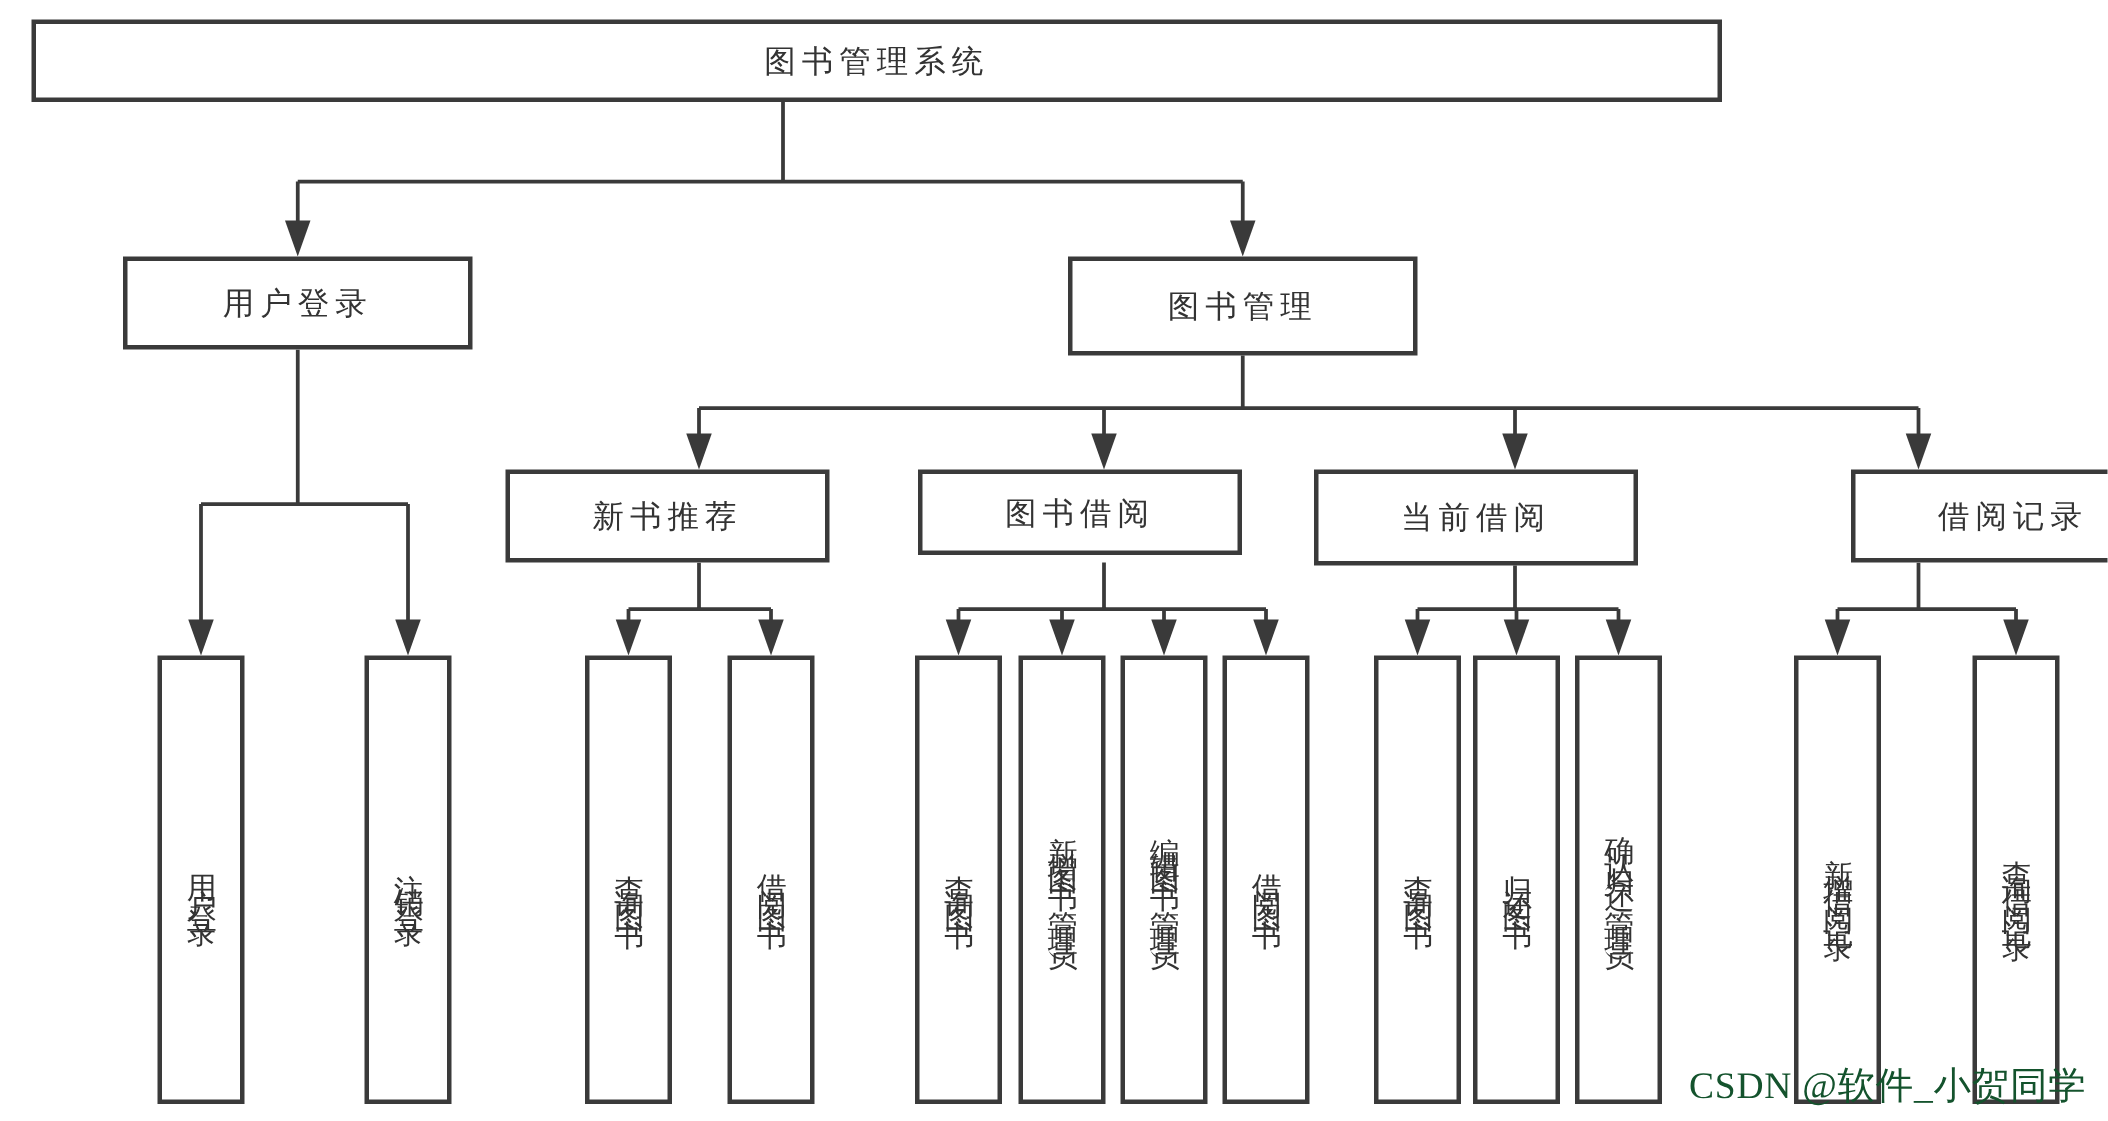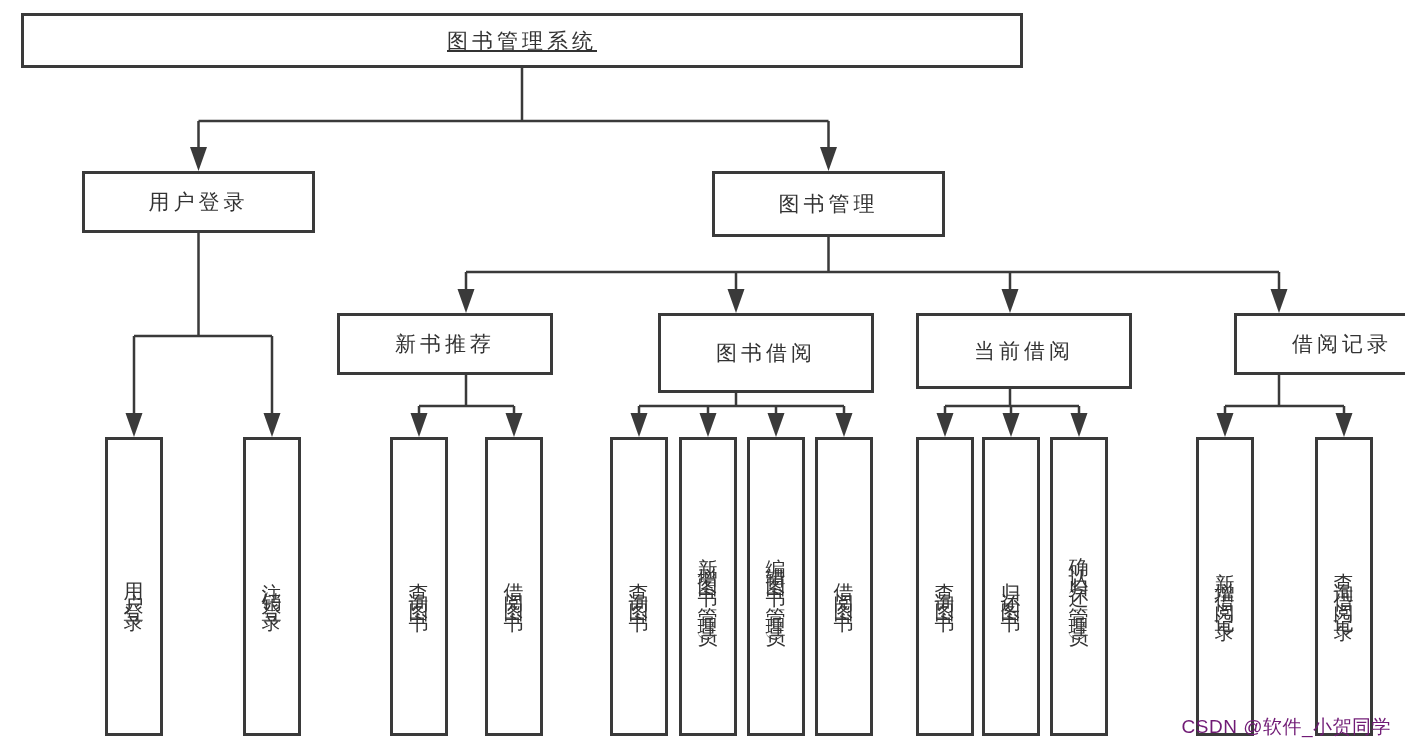--- a/index.html
+++ b/index.html
@@ -34,43 +34,44 @@
   .hbox .lbl { white-space: nowrap; text-indent: 4px; margin-left: -4px; }
   .vbox { font-size: 20px; }
   .vbox .lbl {
     writing-mode: vertical-rl;
     text-orientation: mixed;
     letter-spacing: 10px;
     line-height: 1;
     white-space: nowrap;
   }
   
-  #node-root           { left: 21px;   top: 13px;  width: 1002px; height: 55px; text-decoration: underline; }
+  #node-root           { left: 21px;   top: 13px;  width: 1127px; height: 55px; }
   #node-user-login     { left: 82px;   top: 171px; width: 233px;  height: 62px; }
   #node-book-mgmt      { left: 712px;  top: 171px; width: 233px;  height: 66px; }
   #node-new-book-rec   { left: 337px;  top: 313px; width: 216px;  height: 62px; }
-  #node-book-borrow    { left: 658px;  top: 313px; width: 216px;  height: 80px; }
-  #node-current-borrow { left: 916px;  top: 313px; width: 216px;  height: 76px; }
+  #node-book-borrow    { left: 612px;  top: 313px; width: 216px;  height: 57px; }
+  #node-current-borrow { left: 876px;  top: 313px; width: 216px;  height: 64px; }
   #node-borrow-record  { left: 1234px; top: 313px; width: 216px;  height: 62px; }
   .leaf { top: 437px; width: 58px; height: 299px; }
   #leaf-g1-0 { left: 105px; }  #leaf-g1-1 { left: 243px; }
   #leaf-g2-0 { left: 390px; }  #leaf-g2-1 { left: 485px; }
   #leaf-g3-0 { left: 610px; }  #leaf-g3-1 { left: 679px; }
   #leaf-g3-2 { left: 747px; }  #leaf-g3-3 { left: 815px; }
   #leaf-g4-0 { left: 916px; }  #leaf-g4-1 { left: 982px; }
   #leaf-g4-2 { left: 1050px; }
   #leaf-g5-0 { left: 1196px; } #leaf-g5-1 { left: 1315px; }
   #watermark {
     position: absolute;
     right: 14px; bottom: 7px;
-    color: #701a75;
-    font-size: 19px;
+    color: #14532d;
+    font-size: 25px;
     letter-spacing: 0.5px;
     white-space: nowrap;
     z-index: 5;
+    font-family: Liberation Serif, serif;
   }
 </style>
 </head>
 <body>
 
 <svg id="connector-layer" viewBox="0 0 1405 747" xmlns="http://www.w3.org/2000/svg">
   <g>
     <path d="M522 68 V121 M198.5 121 H828.5 M198.5 121 V150 M828.5 121 V150"></path>
     <polygon points="190,147 207,147 198.5,171"></polygon>
     <polygon points="820,147 837,147 828.5,171"></polygon>

